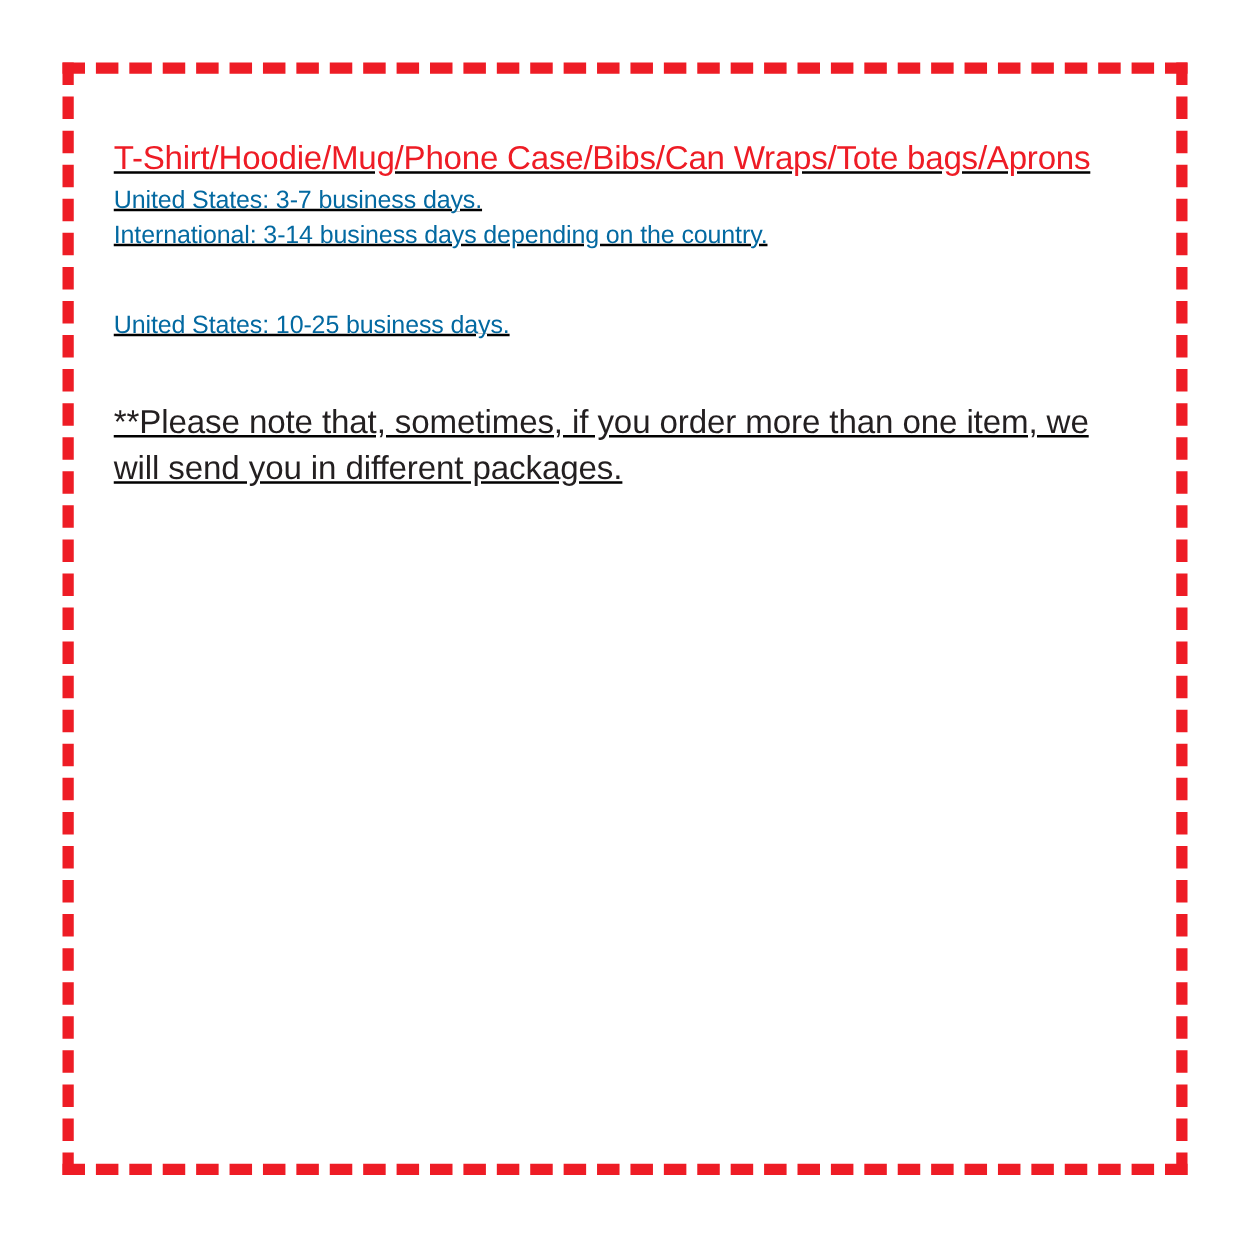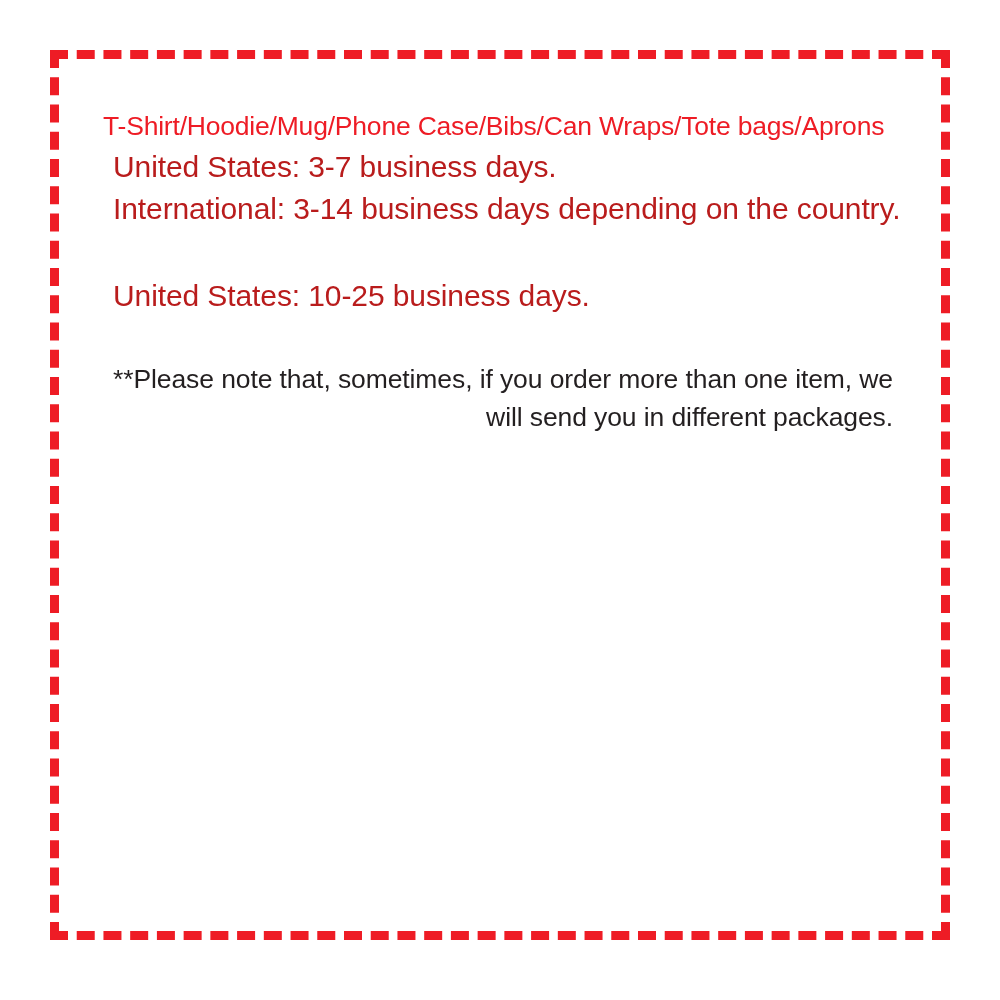--- a/index.html
+++ b/index.html
@@ -24,46 +24,45 @@
     position: absolute;
     left: 50px;
     top: 50px;
     width: 900px;
     height: 890px;
     border: 9px dashed #ee1c25;
     box-sizing: border-box;
   }
   .content {
     position: absolute;
-    left: 103px;
+    left: 91px;
     top: 108px;
     width: 800px;
+    text-decoration: underline;
   }
   .block {
     margin-bottom: 44px;
   }
   .block:last-child {
     margin-bottom: 0;
-    text-align: right;
   }
   .heading {
     color: #ee1c25;
     font-size: 26.5px;
     line-height: 1.42;
     font-weight: 400;
     letter-spacing: -0.2px;
     white-space: nowrap;
   }
   .line {
-    color: #b91c1c;
-    font-size: 30px;
+    color: #0369a1;
+    font-size: 20px;
     line-height: 1.42;
     font-weight: 400;
     letter-spacing: -0.1px;
-    margin-left: 10px;
   }
   .note {
     color: #231f20;
     font-size: 26.5px;
     line-height: 1.42;
     font-weight: 400;
     letter-spacing: -0.1px;
     max-width: 790px;
   }
 </style>

